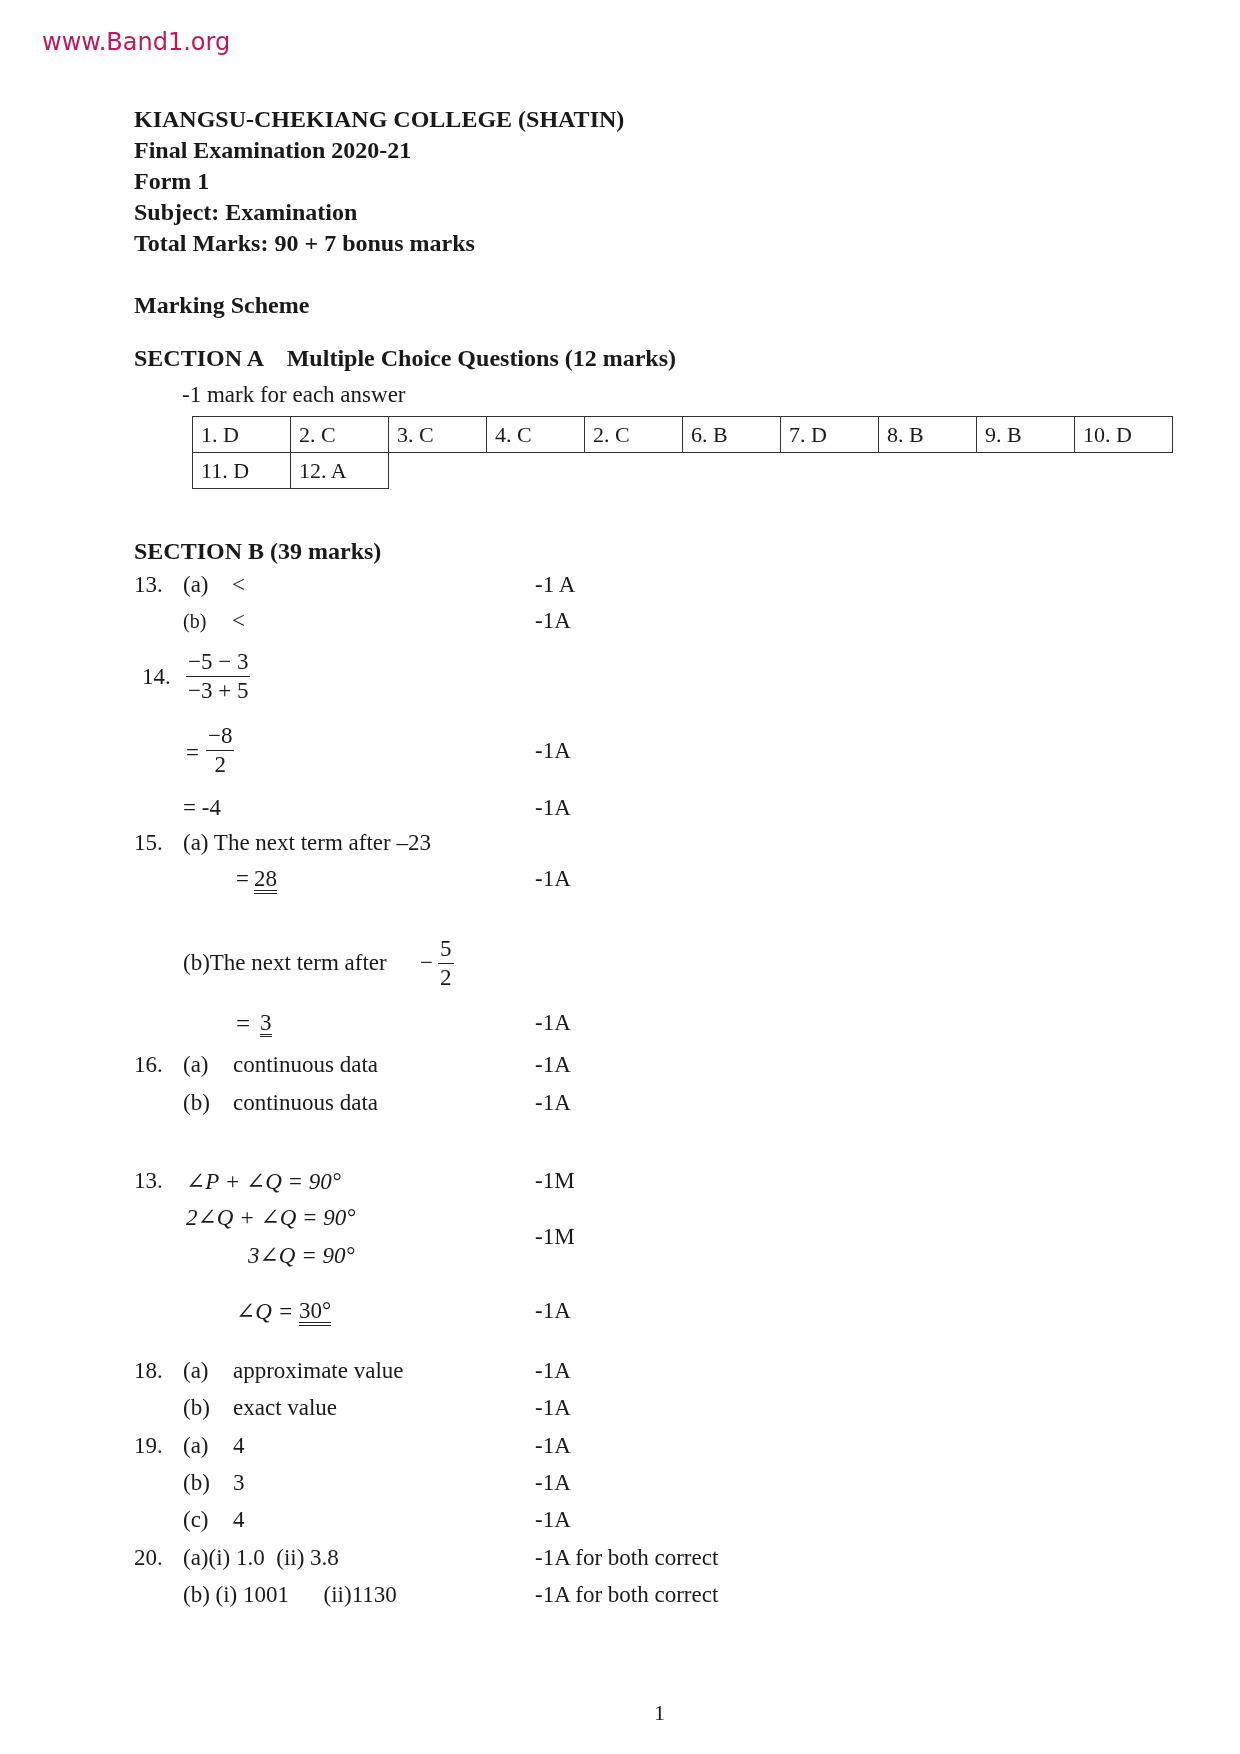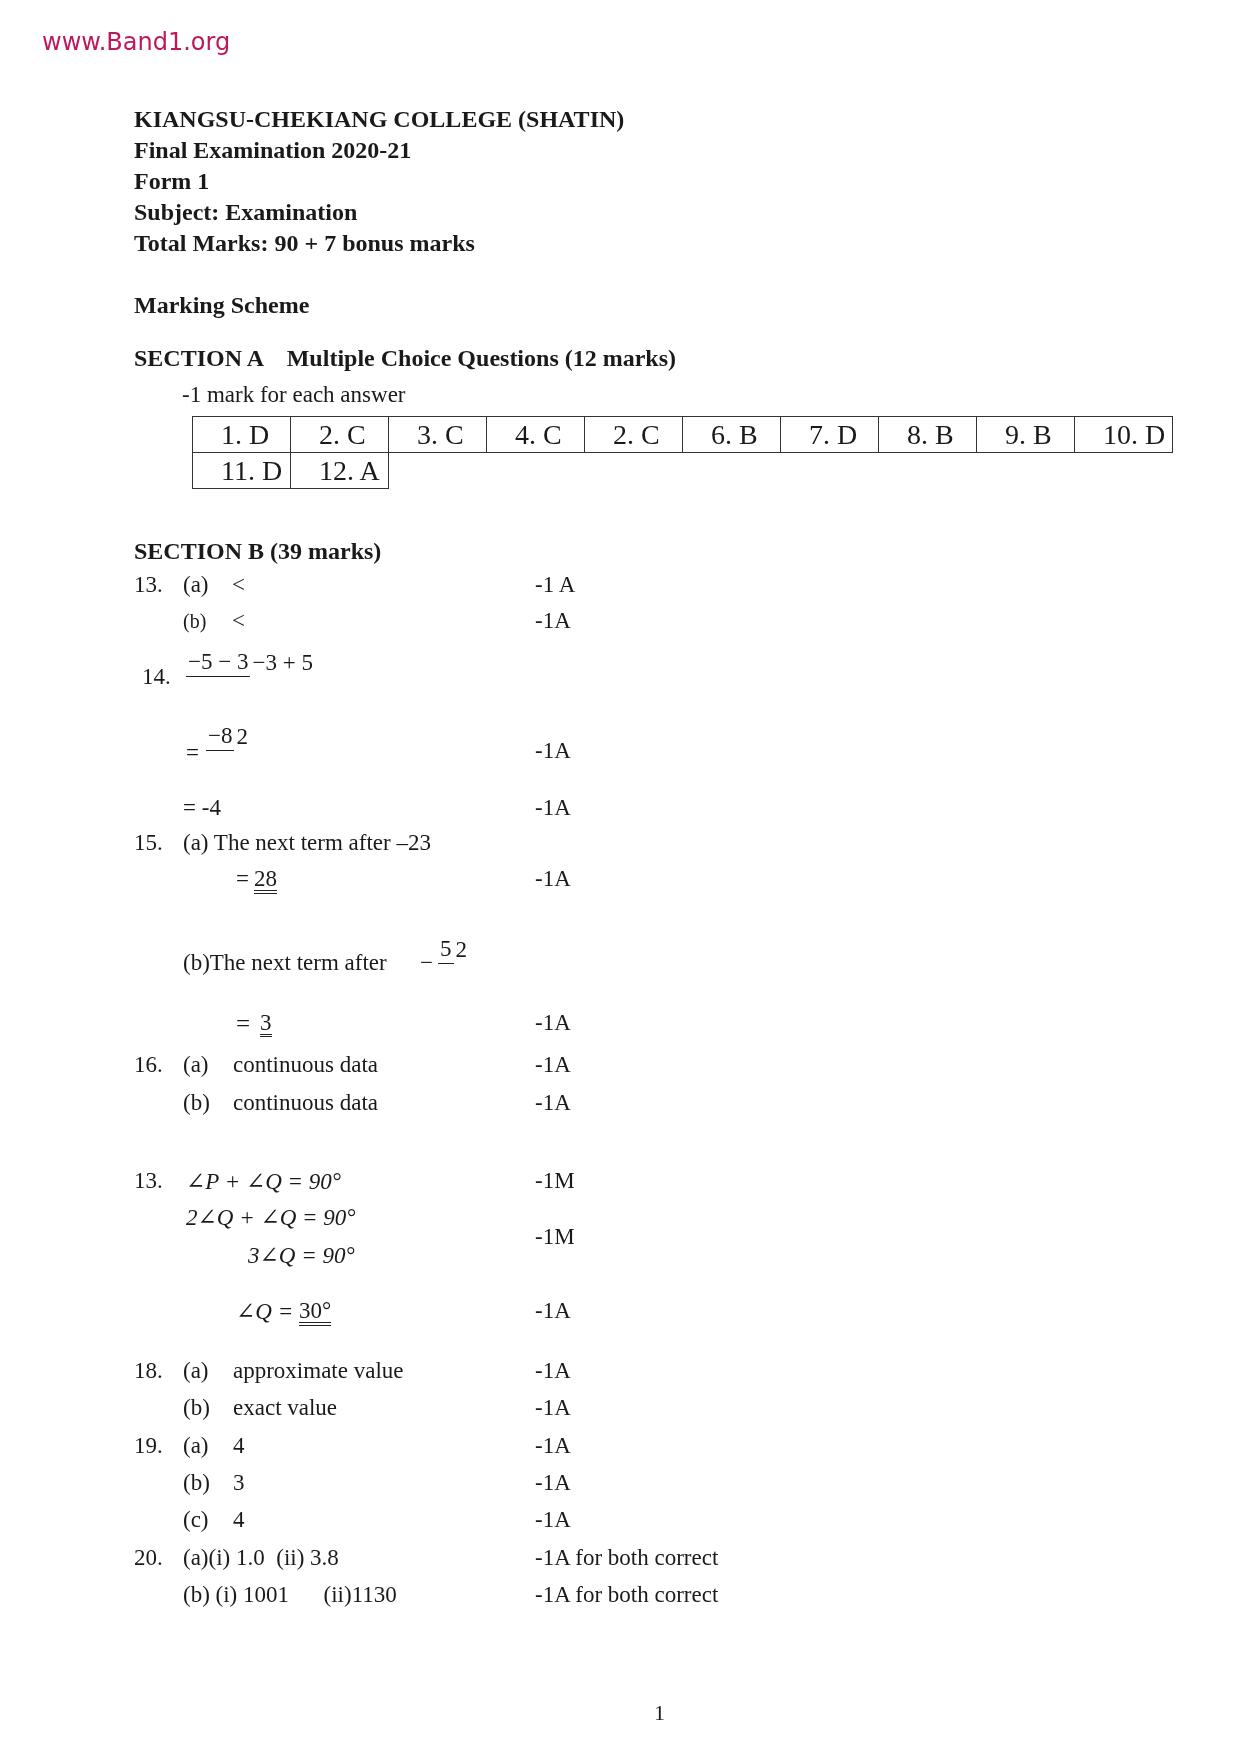--- a/index.html
+++ b/index.html
@@ -3,23 +3,23 @@
   <meta charset="utf-8">
   <style>
     html, body { margin: 0; padding: 0; background: #ffffff; }
     body { width: 1240px; height: 1754px; position: relative; overflow: hidden; color: #1a1a1a; font-family: "Liberation Serif", "DejaVu Serif", serif; }
     .abs { position: absolute; white-space: nowrap; }
     .watermark { left: 42px; top: 28px; font-family: "DejaVu Sans", "Liberation Sans", sans-serif; font-size: 24px; color: #be185d; }
     .hdr { left: 134px; font-weight: bold; font-size: 24px; line-height: 31px; }
     .t { font-size: 23px; }
     .b { font-weight: bold; font-size: 24px; }
     .mc-table { position: absolute; left: 192px; top: 416px; border-collapse: collapse; }
-    .mc-table td { border: 1.5px solid #333; width: 98px; height: 36px; padding: 0 0 0 28px; box-sizing: border-box; font-size: 28px; }
+    .mc-table td { border: 1.5px solid #333; width: 98px; height: 36px; padding: 0 0 0 8px; box-sizing: border-box; font-size: 22px; }
     .mc-table td.empty { border: none; }
-    .frac { display: inline-flex; flex-direction: row; align-items: center; vertical-align: middle; font-size: 23px; line-height: 28px; }
+    .frac { display: inline-flex; flex-direction: column; align-items: center; vertical-align: middle; font-size: 23px; line-height: 28px; }
     .frac .num { border-bottom: 1.5px solid #222; padding: 0 2px; }
     .frac .den { padding: 0 2px; }
     .dbl { border-bottom: 4px double #222; line-height: 22px; display: inline-block; }
     .ital { font-style: italic; }
     .mark { left: 535px; font-size: 23px; }
     .pagenum { left: 654px; top: 1700px; font-size: 22px; }
   </style>
 </head>
 <body>
 

